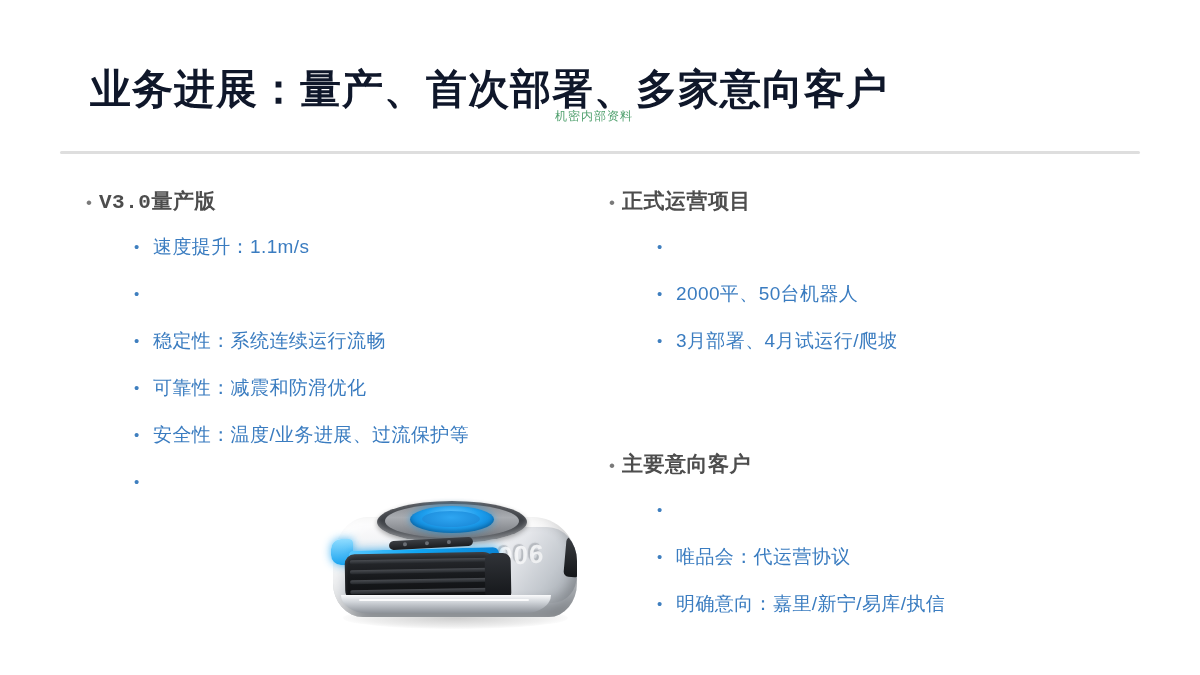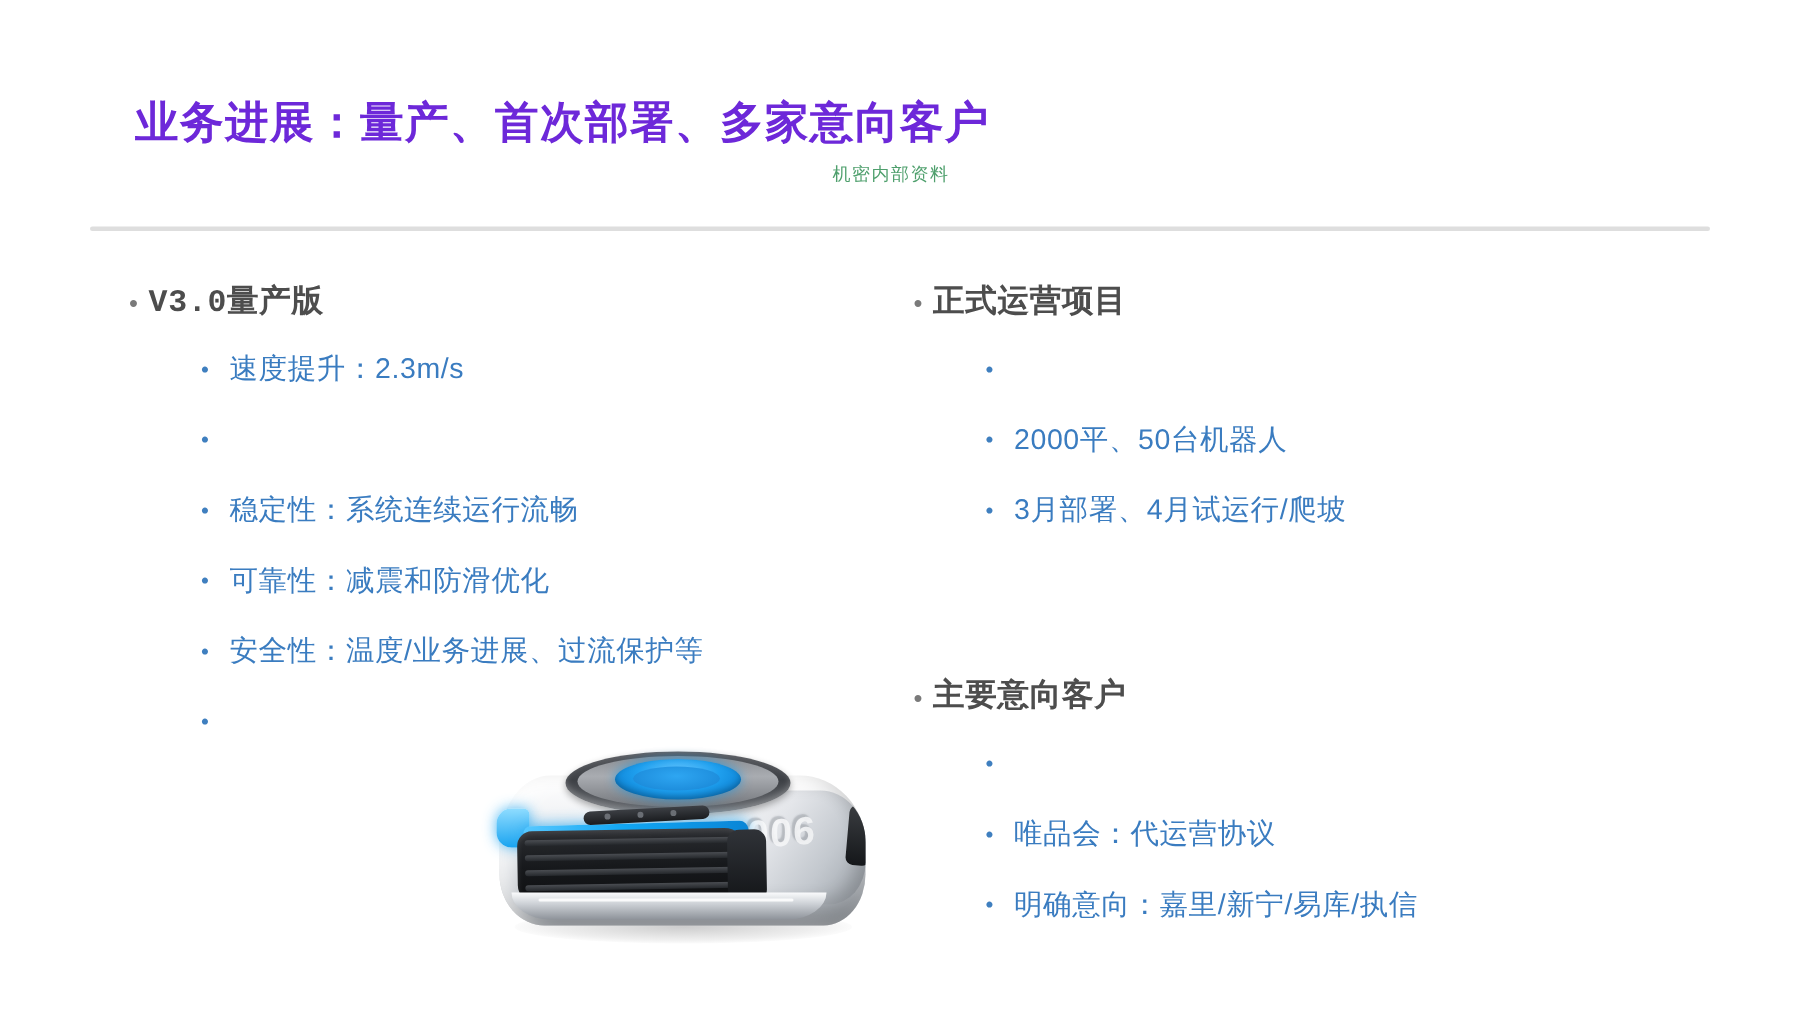--- a/index.html
+++ b/index.html
@@ -18,23 +18,23 @@
     position: absolute;
     inset: 0;
     background: #ffffff;
   }
 
   
   .title {
     position: absolute;
     left: 90px;
     top: 64px;
-    font-size: 29px;
+    font-size: 41px;
     font-weight: bold;
-    color: #6d28d9;
+    color: #0f172a;
     letter-spacing: 1px;
     white-space: nowrap;
     line-height: 1.25;
   }
   .watermark {
     position: absolute;
     left: 555px;
     top: 108px;
     font-size: 12px;
     color: #15803d;
@@ -328,21 +328,21 @@
   <div class="divider"></div>
 
   <div class="col col-left">
     <div class="group">
       <div class="l1">
         <span class="bullet">•</span>
         <span class="txt">V3.0量产版</span>
       </div>
       <div class="l2">
         <span class="bullet">•</span>
-        <span class="txt">速度提升：2.3m/s</span>
+        <span class="txt">速度提升：1.1m/s</span>
       </div>
       <div class="l2">
         <span class="bullet">•</span>
       </div>
       <div class="l2">
         <span class="bullet">•</span>
         <span class="txt">稳定性：系统连续运行流畅</span>
       </div>
       <div class="l2">
         <span class="bullet">•</span>

